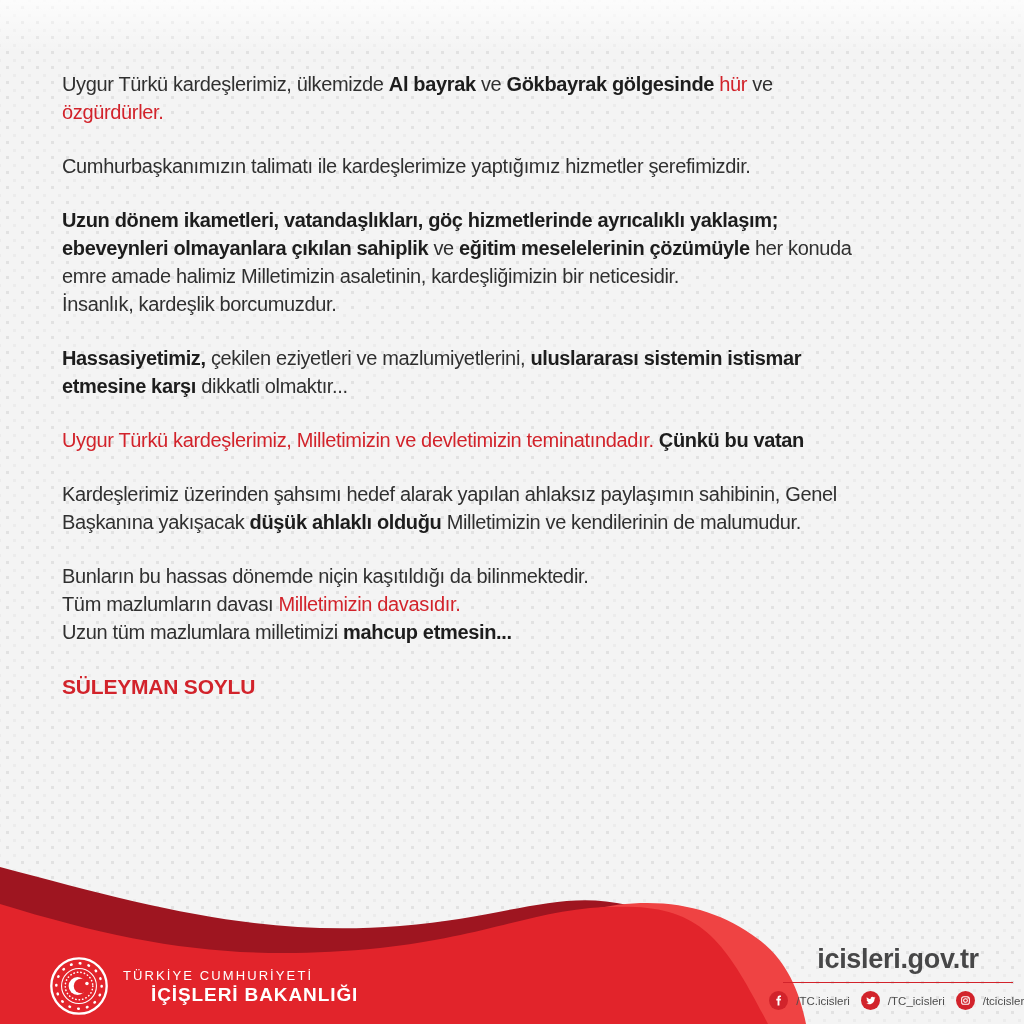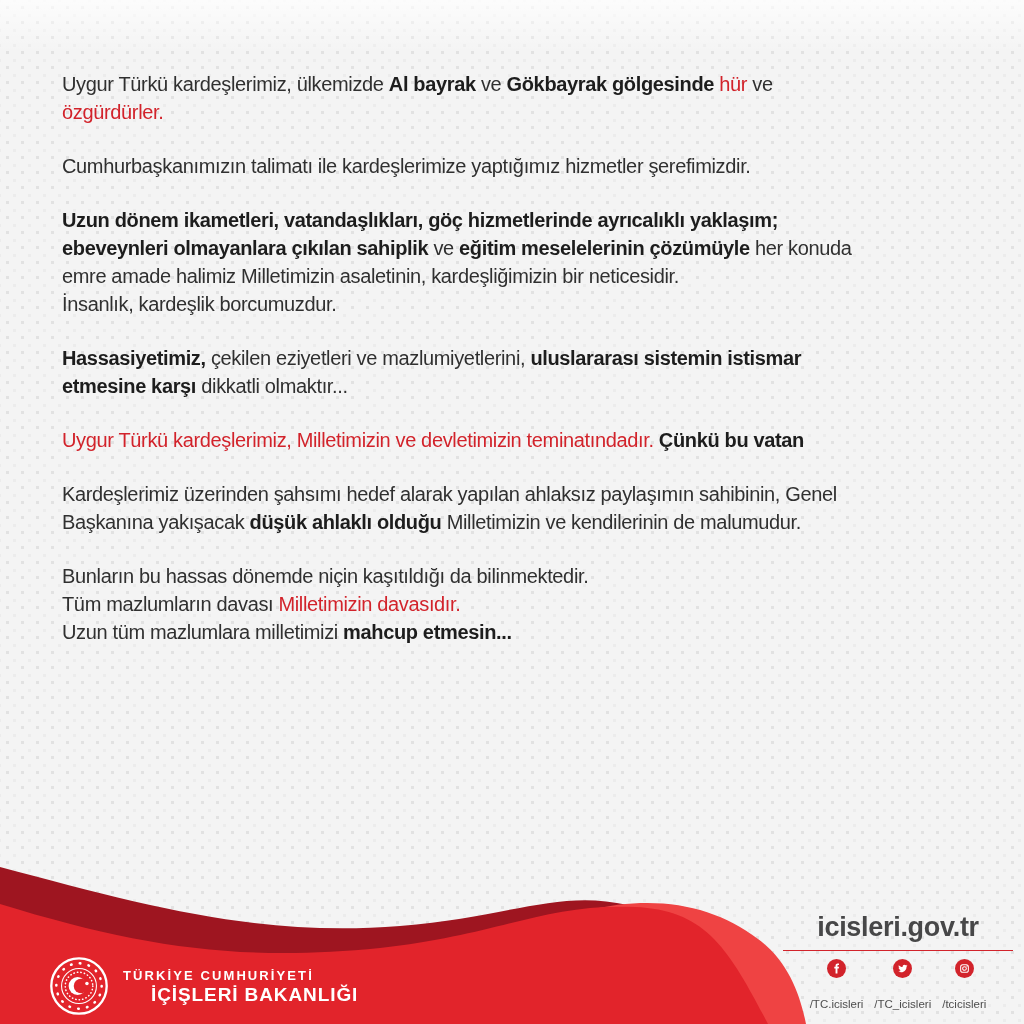--- a/index.html
+++ b/index.html
@@ -26,28 +26,28 @@
   .run.b{font-weight:700;color:#1d1d1d;}
   .run.r{font-weight:400;color:#d2232b;}
   .sig{margin-top:0;}
   .sig-name{font-size:21px;font-weight:700;color:#d2232b;line-height:29px;letter-spacing:-0.2px;}
   .sig-org{font-size:20.5px;font-weight:400;color:#2c2c2c;line-height:29px;letter-spacing:0.2px;}
   
   .wave{position:absolute;left:0;bottom:0;width:1024px;height:175px;display:block;}
   .footer-left{position:absolute;left:48px;bottom:7px;display:flex;align-items:center;gap:13px;}
   .emblem{width:62px;height:62px;flex:0 0 auto;}
   .ministry-lines{color:#ffffff;}
-  .ministry-l1{font-size:13px;font-weight:700;letter-spacing:2.1px;line-height:17px;}
+  .ministry-l1{font-size:13px;font-weight:400;letter-spacing:2.1px;line-height:17px;}
   .ministry-l2{font-size:19px;font-weight:700;letter-spacing:0.9px;line-height:21px;margin-left:28px;}
   
   .footer-right{position:absolute;right:11px;bottom:14px;width:230px;text-align:center;}
   .website{font-size:27px;font-weight:700;color:#474748;letter-spacing:-0.3px;
            padding-bottom:7px;border-bottom:1.5px solid #d2232b;}
   .social-row{display:flex;justify-content:center;gap:11px;margin-top:8px;align-items:center;}
-  .social-item{display:flex;align-items:center;gap:20px;flex-direction:column;}
+  .social-item{display:flex;align-items:center;gap:8px;}
   .social-icon{width:19px;height:19px;border-radius:50%;background:#d2232b;display:flex;
                align-items:center;justify-content:center;flex:0 0 auto;}
   .social-icon svg{display:block;}
   .social-handle{font-size:11.5px;color:#4d4d4d;letter-spacing:0;}
 </style>
 </head>
 <body>
 
 <div class="canvas">
 
@@ -77,20 +77,21 @@
           <div class="line"><span class="run n">Kardeşlerimiz üzerinden şahsımı hedef alarak yapılan ahlaksız paylaşımın sahibinin, Genel</span></div>
           <div class="line"><span class="run n">Başkanına yakışacak </span><span class="run b">düşük ahlaklı olduğu</span><span class="run n"> Milletimizin ve kendilerinin de malumudur.</span></div>
         </div>
         <div class="para">
           <div class="line"><span class="run n">Bunların bu hassas dönemde niçin kaşıtıldığı da bilinmektedir.</span></div>
           <div class="line"><span class="run n">Tüm mazlumların davası </span><span class="run r">Milletimizin davasıdır.</span></div>
           <div class="line"><span class="run n">Uzun tüm mazlumlara milletimizi </span><span class="run b">mahcup etmesin...</span></div>
         </div>
       </div>
     <div class="sig">
+      <div class="sig-name">SÜLEYMAN SOYLU</div>
     </div>
   </div>
 
   <svg class="wave" viewBox="0 0 1024 175" preserveAspectRatio="none" aria-hidden="true">
     <path fill="#9e1520" d="M0 18 C 150 58, 260 88, 400 77 C 510 68, 558 40, 628 56 C 688 71, 712 115, 742 175 L 0 175 Z"></path>
     <path fill="#ef4343" d="M 520 85 C 620 40, 700 46, 758 90 C 788 112, 800 145, 806 175 L 520 175 Z"></path>
     <path fill="#e2242b" d="M0 55 C 140 98, 240 113, 380 99 C 500 86, 545 54, 635 58 C 705 61, 728 98, 768 175 L 0 175 Z"></path>
   </svg>
 
   <div class="footer-left">

